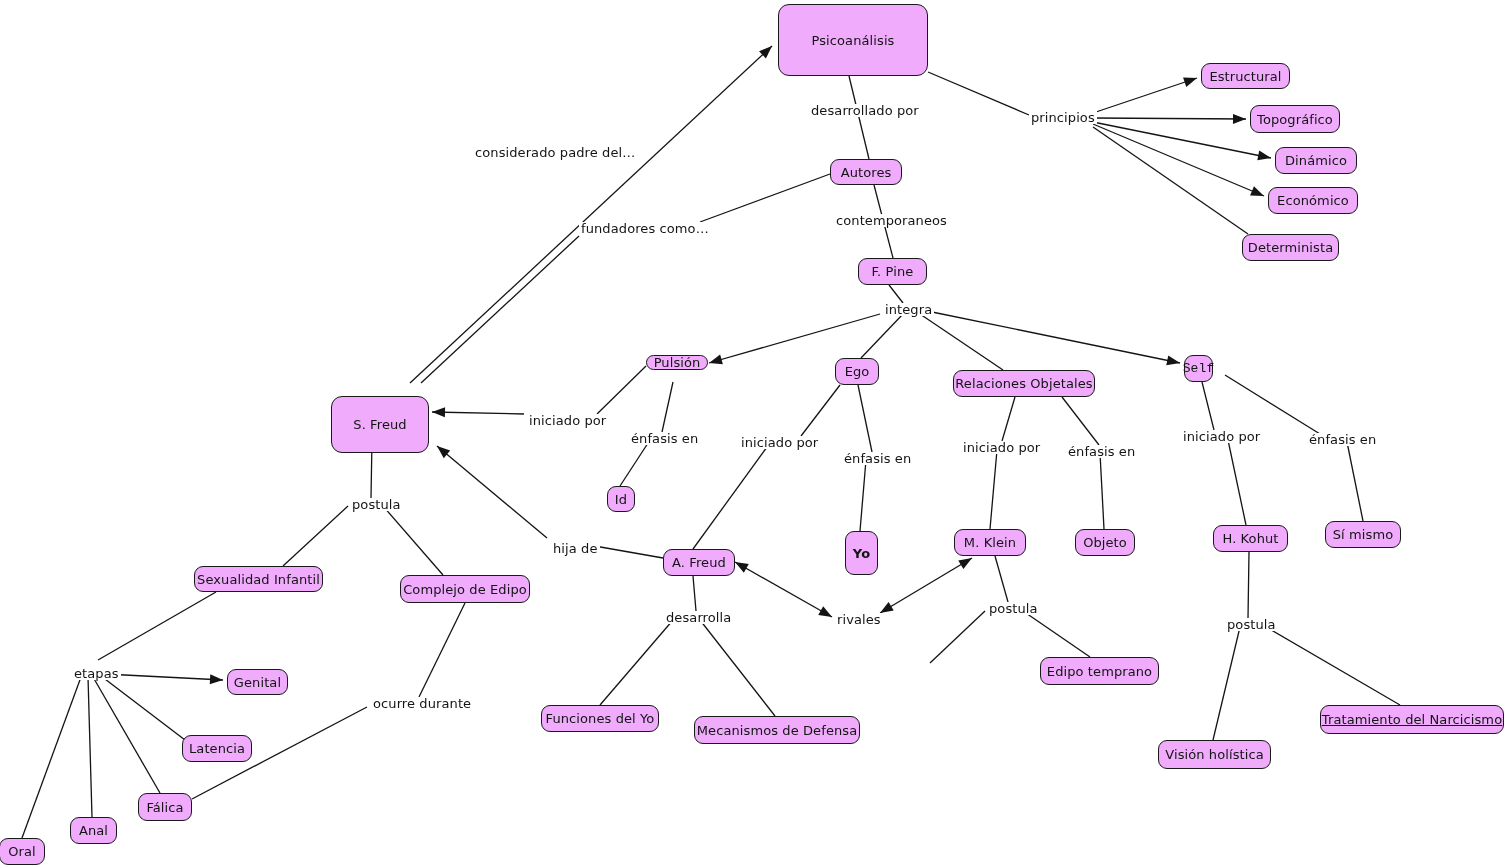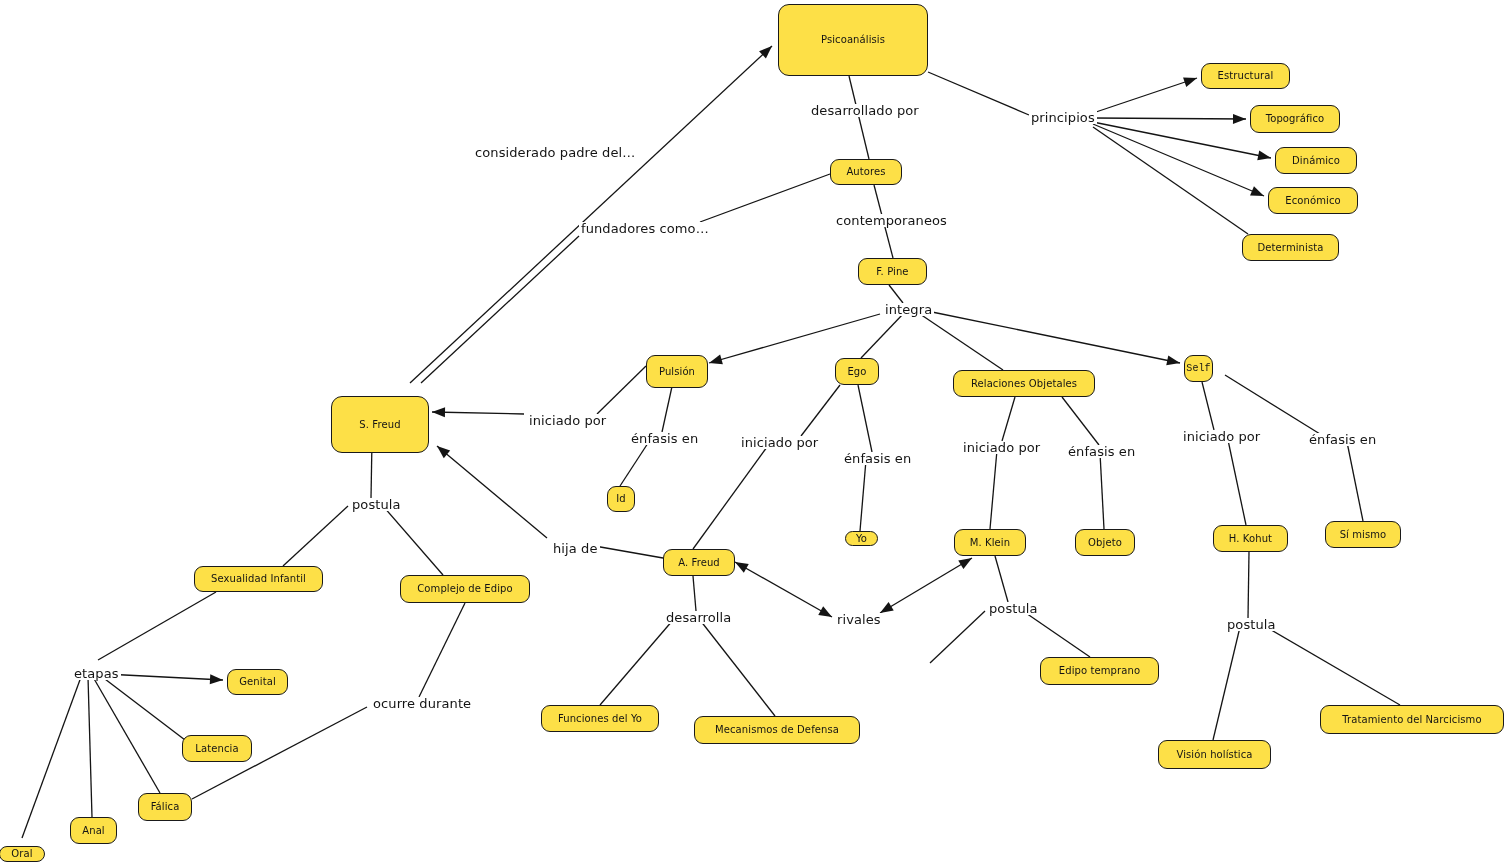--- a/index.html
+++ b/index.html
@@ -2,26 +2,26 @@
 <html><head>
 <meta charset="utf-8">
 <style>
   html,body{margin:0;padding:0;background:#ffffff;}
   body{font-family:"DejaVu Sans","Liberation Sans",sans-serif;}
   #canvas{position:relative;width:1504px;height:867px;background:#fff;overflow:hidden;}
   #edges{position:absolute;left:0;top:0;width:1504px;height:867px;}
   .node{
     position:absolute;
     box-sizing:border-box;
-    background:#fde047;
+    background:#f0abfc;
     border:1.4px solid #1a1a1a;
     border-radius:9px;
     display:flex;align-items:center;justify-content:center;
     color:#141414;
-    font-size:10px;
+    font-size:13px;
     line-height:1;
     white-space:nowrap;
     padding:0 9px;
     letter-spacing:.1px;
   }
   .node.big{border-radius:11px;}
   .elabel{
     position:absolute;
     color:#141414;
     font-size:13px;
@@ -262,36 +262,36 @@
     </div>
     <div class="node" style="left: 830px; top: 159px; width: 72px; height: 26px;">
       <span>Autores</span>
     </div>
     <div class="node" style="left: 858px; top: 258px; width: 69px; height: 27px;">
       <span>F. Pine</span>
     </div>
     <div class="node big" style="left: 331px; top: 396px; width: 98px; height: 57px;">
       <span>S. Freud</span>
     </div>
-    <div class="node" style="left: 646px; top: 355px; width: 62px; height: 33px;">
+    <div class="node" style="left: 646px; top: 355px; width: 62px; height: 15px;">
       <span>Pulsión</span>
     </div>
     <div class="node" style="left: 835px; top: 358px; width: 44px; height: 27px;">
       <span>Ego</span>
     </div>
     <div class="node" style="left: 953px; top: 370px; width: 142px; height: 27px;">
       <span>Relaciones Objetales</span>
     </div>
     <div class="node" style="left: 1184px; top: 355px; width: 29px; height: 27px; font-family: Liberation Mono, monospace;">
       <span>Self</span>
     </div>
     <div class="node" style="left: 607px; top: 486px; width: 28px; height: 26px;">
       <span>Id</span>
     </div>
-    <div class="node" style="left: 845px; top: 531px; width: 33px; height: 15px;">
+    <div class="node" style="left: 845px; top: 531px; width: 33px; height: 44px; font-weight: bold;">
       <span>Yo</span>
     </div>
     <div class="node" style="left: 954px; top: 529px; width: 72px; height: 27px;">
       <span>M. Klein</span>
     </div>
     <div class="node" style="left: 1075px; top: 529px; width: 60px; height: 27px;">
       <span>Objeto</span>
     </div>
     <div class="node" style="left: 1213px; top: 525px; width: 75px; height: 27px;">
       <span>H. Kohut</span>
@@ -304,21 +304,21 @@
     </div>
     <div class="node" style="left: 400px; top: 575px; width: 130px; height: 28px;">
       <span>Complejo de Edipo</span>
     </div>
     <div class="node" style="left: 663px; top: 549px; width: 72px; height: 27px;">
       <span>A. Freud</span>
     </div>
     <div class="node" style="left: 1040px; top: 657px; width: 119px; height: 28px;">
       <span>Edipo temprano</span>
     </div>
-    <div class="node" style="left: 1320px; top: 705px; width: 184px; height: 29px;">
+    <div class="node" style="left: 1320px; top: 705px; width: 184px; height: 29px; text-decoration: underline;">
       <span>Tratamiento del Narcicismo</span>
     </div>
     <div class="node" style="left: 1158px; top: 740px; width: 113px; height: 29px;">
       <span>Visión holística</span>
     </div>
     <div class="node" style="left: 541px; top: 705px; width: 118px; height: 27px;">
       <span>Funciones del Yo</span>
     </div>
     <div class="node" style="left: 694px; top: 716px; width: 166px; height: 28px;">
       <span>Mecanismos de Defensa</span>
@@ -328,16 +328,16 @@
     </div>
     <div class="node" style="left: 182px; top: 735px; width: 70px; height: 27px;">
       <span>Latencia</span>
     </div>
     <div class="node" style="left: 138px; top: 793px; width: 54px; height: 28px;">
       <span>Fálica</span>
     </div>
     <div class="node" style="left: 70px; top: 817px; width: 47px; height: 27px;">
       <span>Anal</span>
     </div>
-    <div class="node" style="left: -1px; top: 838px; width: 46px; height: 16px; margin-top: 8px;">
+    <div class="node" style="left: -1px; top: 838px; width: 46px; height: 27px;">
       <span>Oral</span>
     </div>
   </div>
 
 </body></html>

